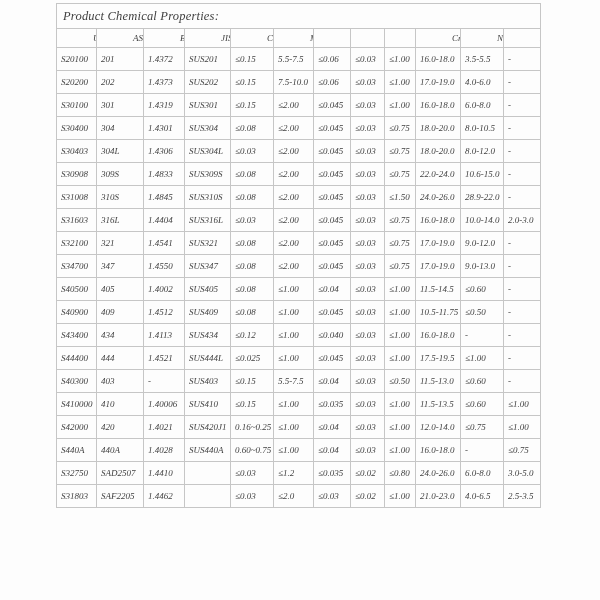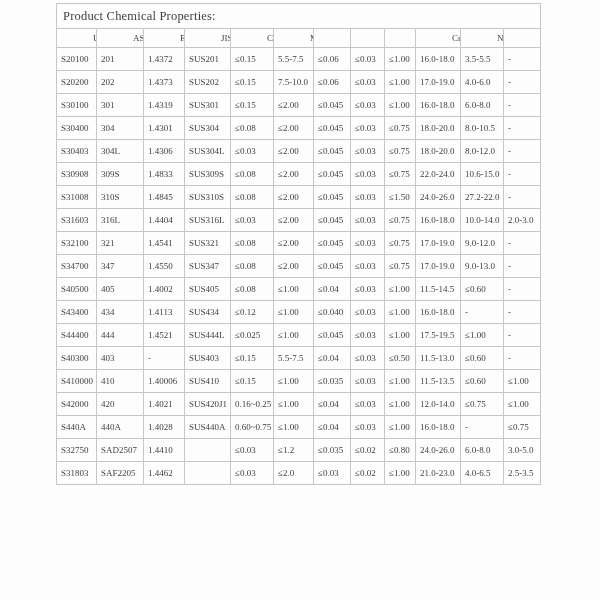--- a/index.html
+++ b/index.html
@@ -18,20 +18,21 @@
   .page{
     position:relative;
     width:600px;height:600px;
   }
   table.props{
     position:absolute;
     left:56px;top:3px;
     width:485px;
     border-collapse:collapse;
     table-layout:fixed;
+    font-style:italic;
   }
   table.props td, table.props th{
     border:1px solid var(--border-color);
     font-size:9px;
     font-weight:normal;
     text-align:left;
     vertical-align:middle;
     padding:0 2px 0 4px;
     white-space:nowrap;
     overflow:hidden;
@@ -176,21 +177,21 @@
           <td>S31008</td>
           <td>310S</td>
           <td>1.4845</td>
           <td>SUS310S</td>
           <td>≤0.08</td>
           <td>≤2.00</td>
           <td>≤0.045</td>
           <td>≤0.03</td>
           <td>≤1.50</td>
           <td>24.0-26.0</td>
-          <td>27.2-22.0</td>
+          <td>28.9-22.0</td>
           <td>-</td>
         </tr>
         <tr>
           <td>S31603</td>
           <td>316L</td>
           <td>1.4404</td>
           <td>SUS316L</td>
           <td>≤0.03</td>
           <td>≤2.00</td>
           <td>≤0.045</td>
@@ -233,20 +234,34 @@
           <td>405</td>
           <td>1.4002</td>
           <td>SUS405</td>
           <td>≤0.08</td>
           <td>≤1.00</td>
           <td>≤0.04</td>
           <td>≤0.03</td>
           <td>≤1.00</td>
           <td>11.5-14.5</td>
           <td>≤0.60</td>
+          <td>-</td>
+        </tr>
+        <tr>
+          <td>S40900</td>
+          <td>409</td>
+          <td>1.4512</td>
+          <td>SUS409</td>
+          <td>≤0.08</td>
+          <td>≤1.00</td>
+          <td>≤0.045</td>
+          <td>≤0.03</td>
+          <td>≤1.00</td>
+          <td>10.5-11.75</td>
+          <td>≤0.50</td>
           <td>-</td>
         </tr>
         <tr>
           <td>S43400</td>
           <td>434</td>
           <td>1.4113</td>
           <td>SUS434</td>
           <td>≤0.12</td>
           <td>≤1.00</td>
           <td>≤0.040</td>

